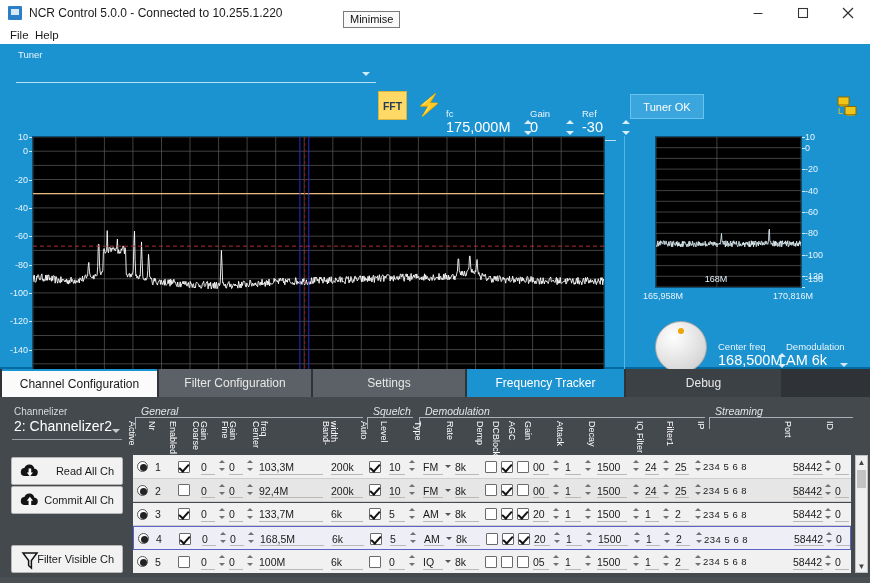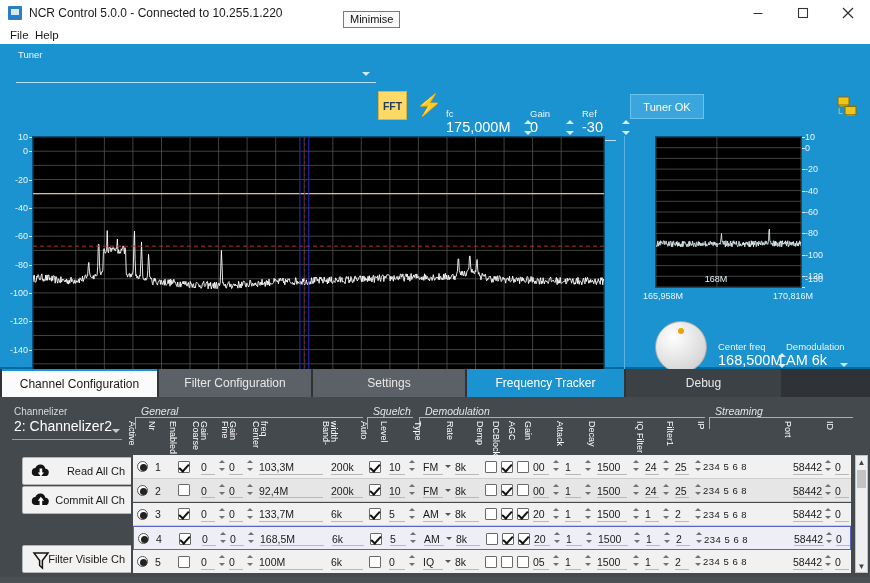--- a/index.html
+++ b/index.html
@@ -103,21 +103,21 @@
   .tab.dark { background:#3c4145; }
 
   
   .lower { position:absolute; left:0; top:397px; width:870px; height:186px; background:#44494e; }
   .leftpane { position:absolute; left:0; top:0; width:131px; height:186px; background:#44494e; }
   #chnl-cap { position:absolute; left:14px; top:9px; font-size:10px; color:#d6dade; }
   #chnl-combo { position:absolute; left:12px; top:21px; width:110px; height:22px; border-bottom:1px solid #9aa0a6; }
   #chnl-combo .v { position:absolute; left:2px; top:0px; font-size:14px; color:#fff; white-space:nowrap; }
   #chnl-combo .cv { position:absolute; right:2px; top:11px; width:0;height:0;
        border-left:4px solid transparent;border-right:4px solid transparent;border-top:4px solid #c8ccd0; }
-  .btn { position:absolute; left:22px; width:112px; height:28px; background:#f2f2f2; border:1px solid #b5b5b5;
+  .btn { position:absolute; left:11px; width:112px; height:28px; background:#f2f2f2; border:1px solid #b5b5b5;
          border-radius:2px; font-size:11px; color:#1a1a1a; display:flex; align-items:center; }
   .btn .t { position:absolute; right:8px; }
   .btn .g { position:absolute; left:7px; top:4px; width:22px; height:20px; }
   #btn-read { top:60px; } #btn-commit { top:89px; } #btn-filter { top:148px; }
 
   
   .grid { position:absolute; left:131px; top:0; width:739px; height:186px; background:#44494e; }
   .grouplbl { position:absolute; font-size:10.5px; font-style:italic; color:#e3e6e8; }
   .groupline { position:absolute; height:1px; background:#a8aeb3; }
   .groupcorner { position:absolute; width:1px; background:#a8aeb3; }

